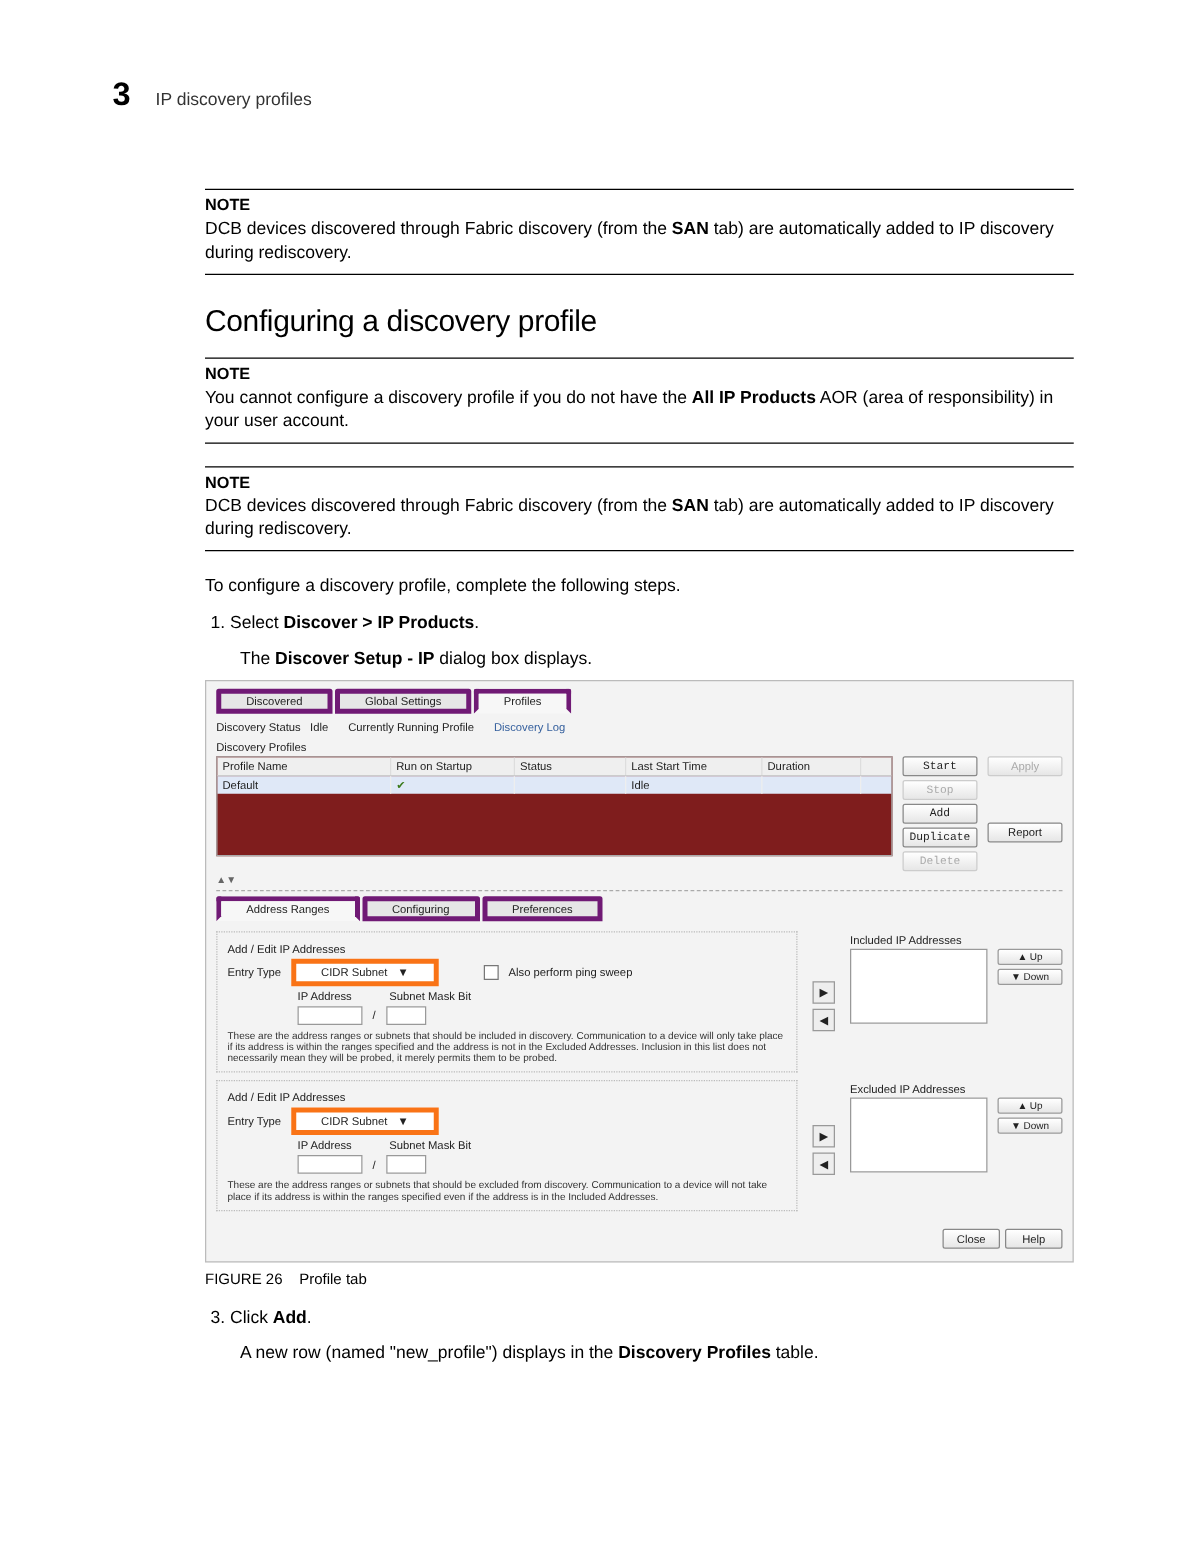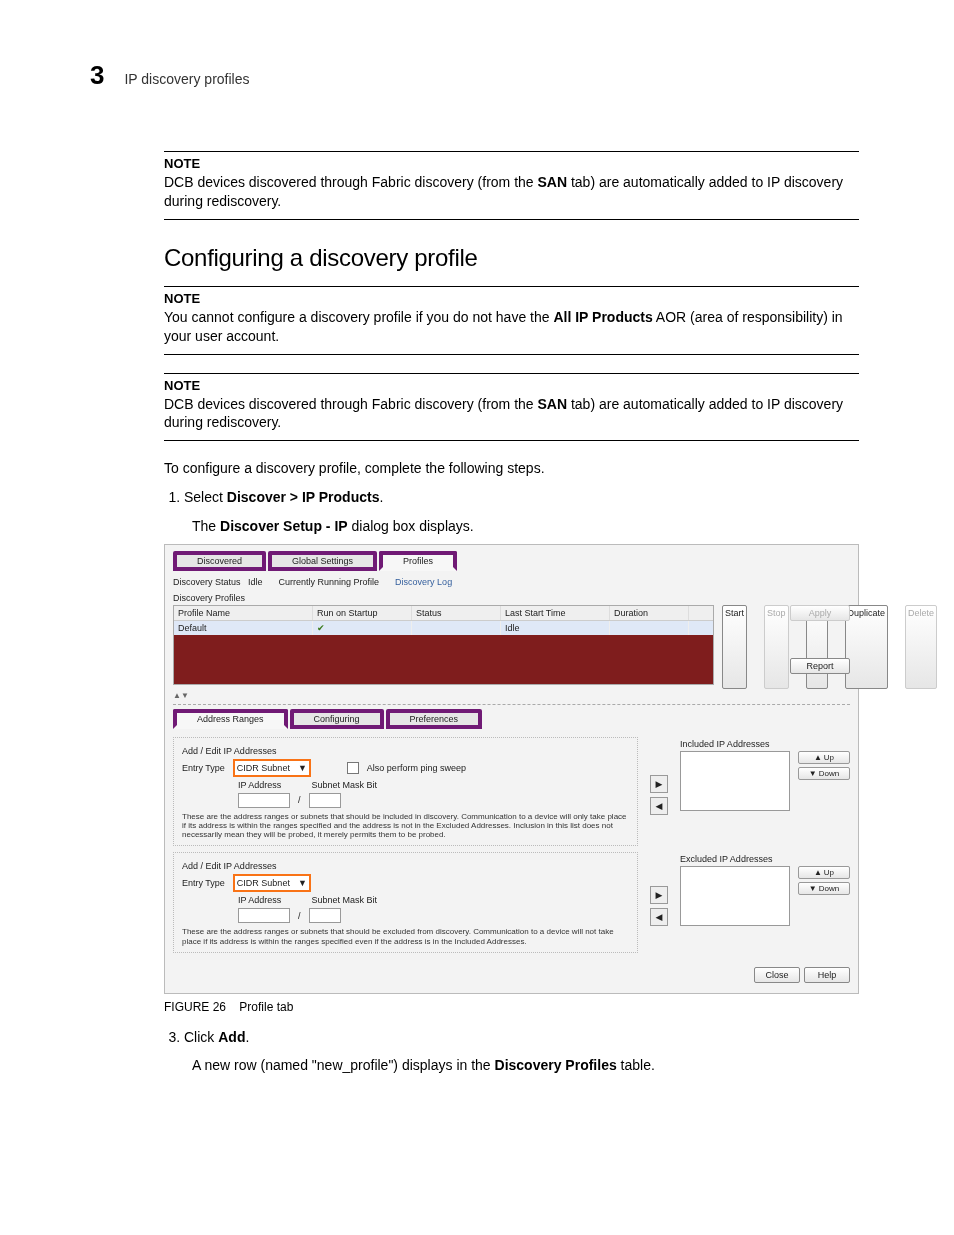--- a/index.html
+++ b/index.html
@@ -129,22 +129,23 @@
   }
   .col-name { width: 130px; }
   .col-run  { width: 90px; text-align: left; }
   .col-stat { width: 80px; }
   .col-last { width: 100px; }
   .col-dur  { width: 70px; }
   .profiles-area { display: flex; gap: 8px; }
   .btn-col {
     width: 60px;
     display: flex;
-    flex-direction: row;
-    gap: 17px;
+    flex-direction: column;
+    gap: 3px;
+    font-family: Liberation Mono, monospace;
   }
   .btn-col2 {
     width: 60px;
     display: flex;
     flex-direction: column;
     gap: 3px;
   }
   .btn {
     border: 1px solid #888;
     background: linear-gradient(#fff,#e6e6e6);
@@ -166,26 +167,26 @@
     margin-bottom: 6px;
   }
   .panel-row { display: flex; align-items: center; gap: 8px; margin: 3px 0; }
   .mini-input {
     border: 1px solid #999;
     background: #fff;
     height: 13px;
     width: 50px;
   }
   .mini-select {
-    border: 2px solid #f97316;
+    border: 4px solid #f97316;
     background: #fff;
     height: 14px;
     width: 70px;
     font-size: 9px;
-    padding: 0 2px;
+    padding: 0 20px;
     display: inline-flex;
     align-items: center;
     justify-content: space-between;
   }
   .tiny-help {
     font-size: 8px;
     color: #333;
     line-height: 1.15;
     margin-top: 4px;
   }

